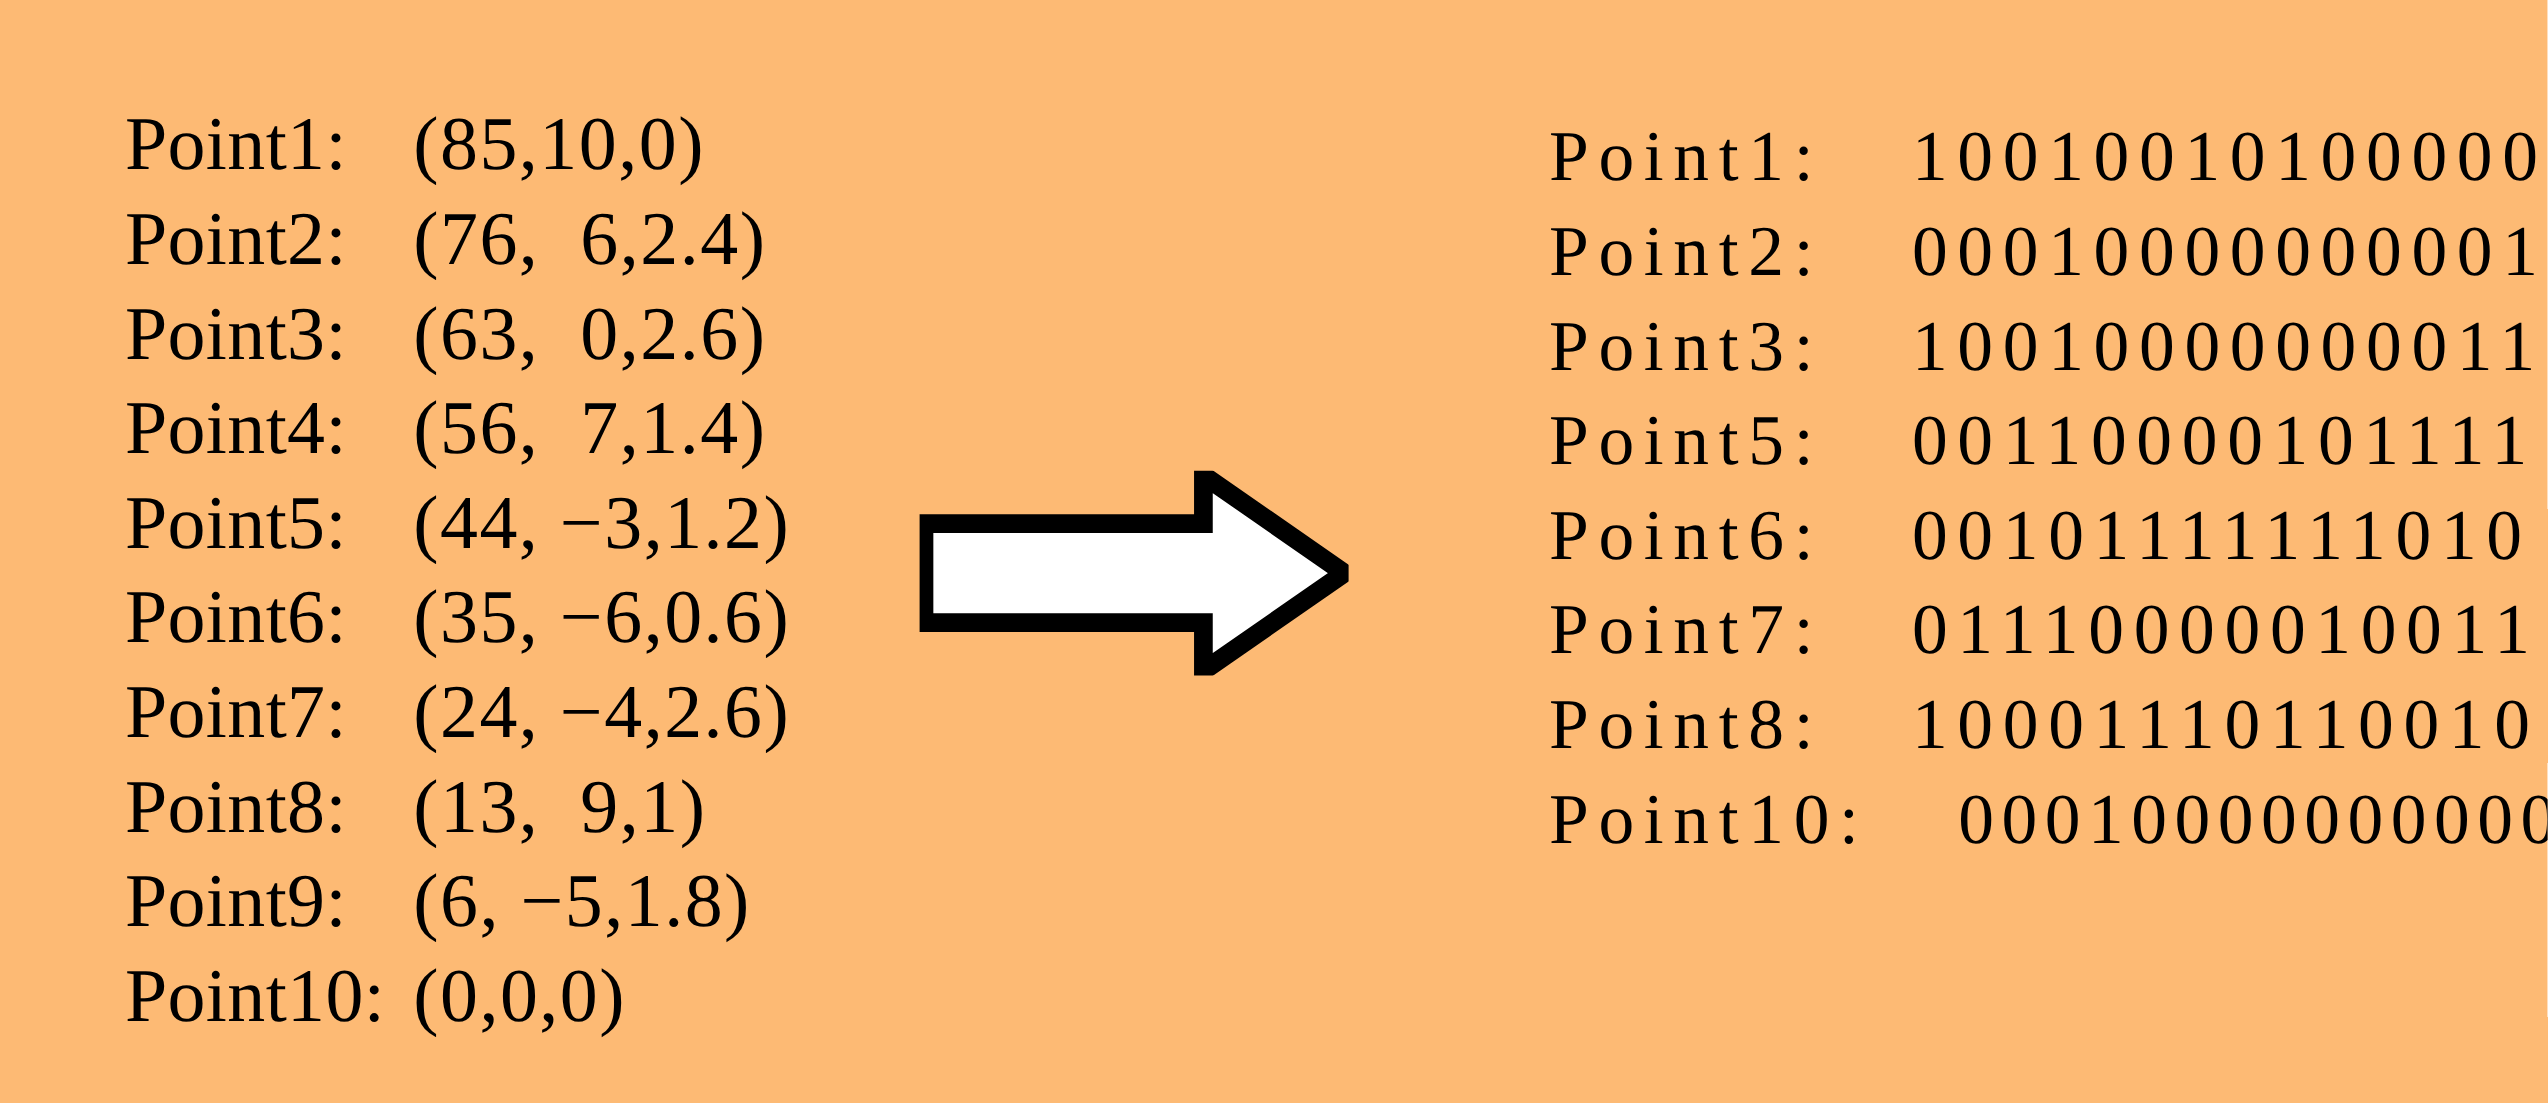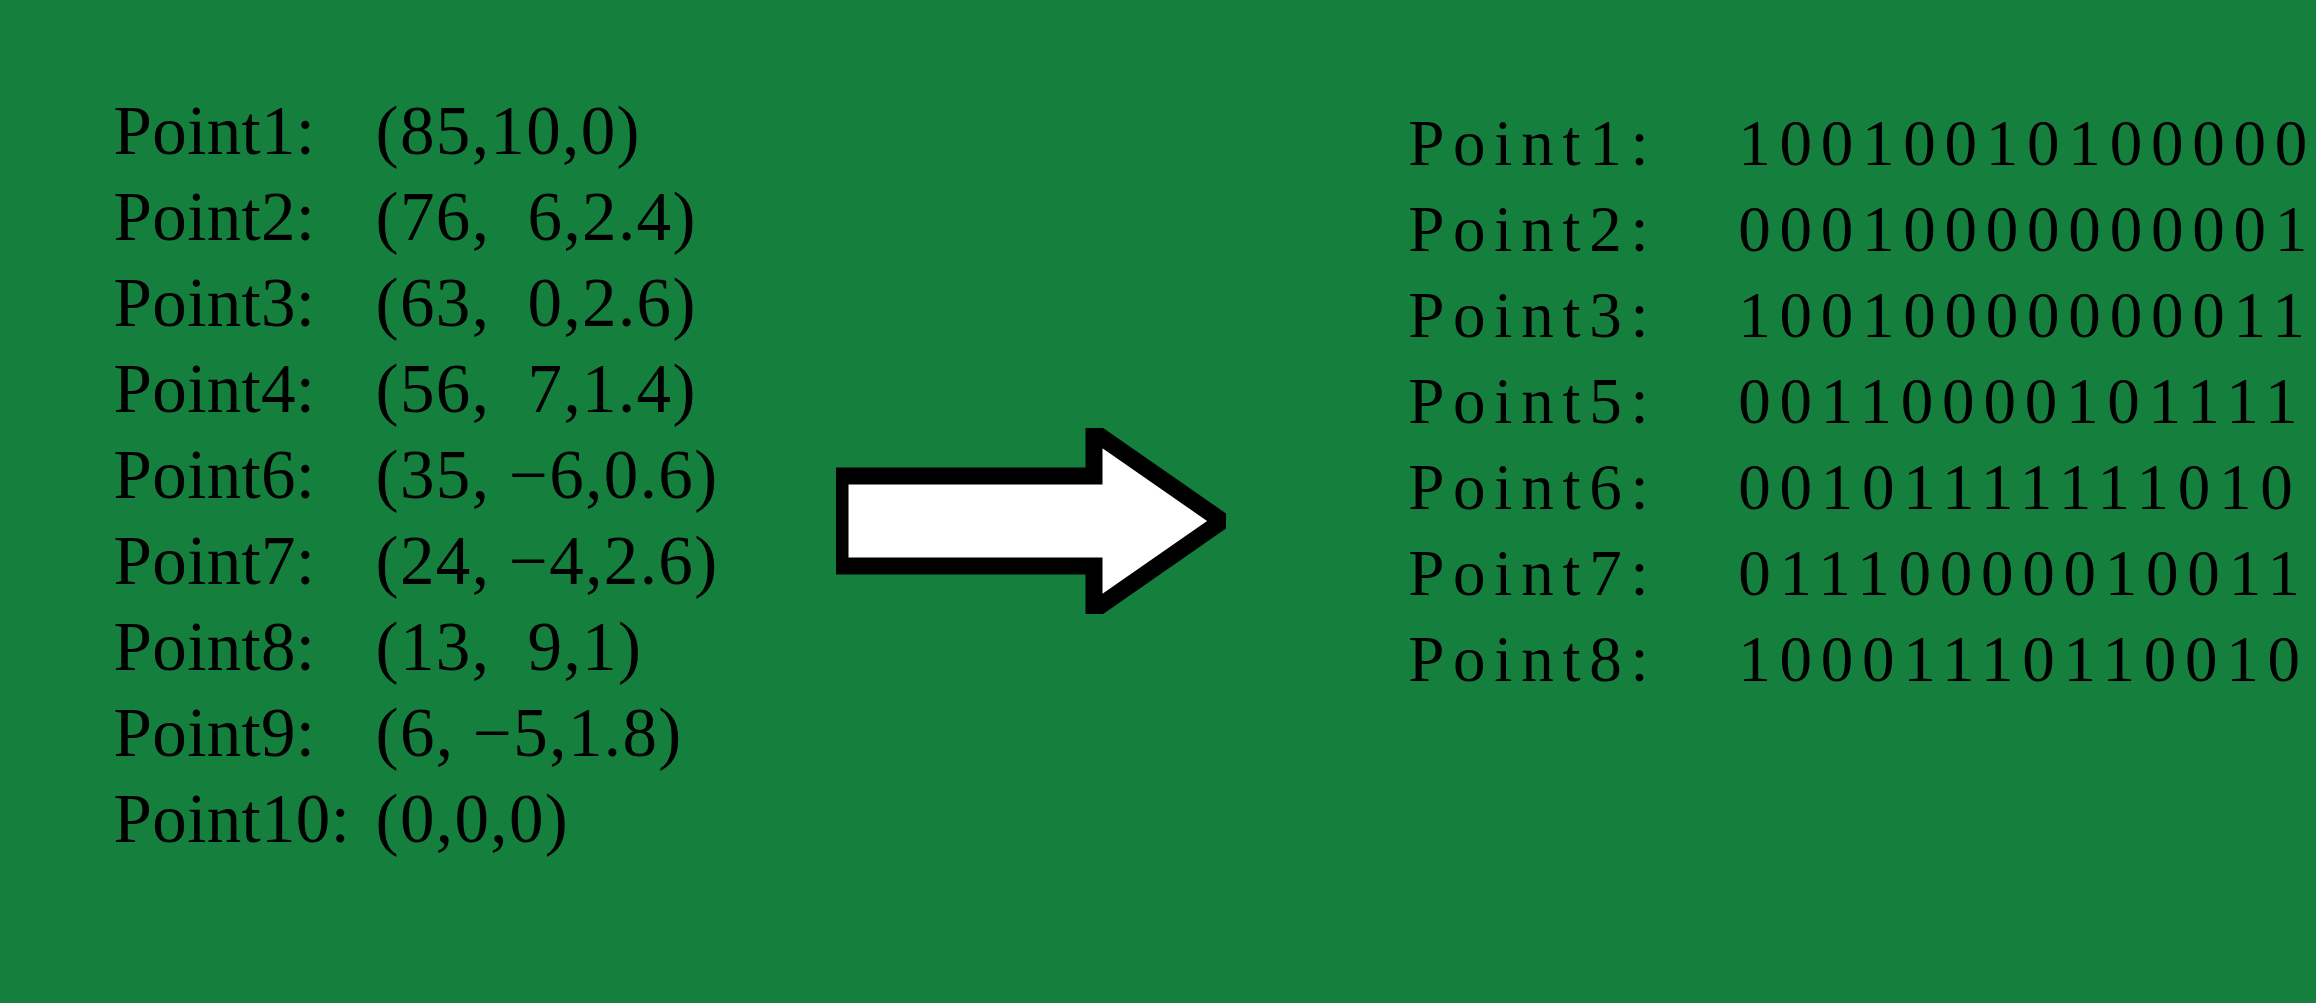--- a/index.html
+++ b/index.html
@@ -12,21 +12,21 @@
     width: 2316px;
     height: 1003px;
     overflow: hidden;
     font-family: "Liberation Serif", "DejaVu Serif", serif;
     color: #000000;
   }
   .canvas {
     position: relative;
     width: 2316px;
     height: 1003px;
-    background: #15803d;
+    background: #fdba74;
   }
 
   
   .coord-column {
     position: absolute;
     left: 8px;
     top: 2px;
     width: 800px;
   }
   .coord-row {
@@ -108,20 +108,23 @@
     <div class="coord-row">
       <span class="coord-label">Point2: </span><span class="coord-value">(76,  6,2.4)</span>
     </div>
     <div class="coord-row">
       <span class="coord-label">Point3: </span><span class="coord-value">(63,  0,2.6)</span>
     </div>
     <div class="coord-row">
       <span class="coord-label">Point4: </span><span class="coord-value">(56,  7,1.4)</span>
     </div>
     <div class="coord-row">
+      <span class="coord-label">Point5: </span><span class="coord-value">(44, −3,1.2)</span>
+    </div>
+    <div class="coord-row">
       <span class="coord-label">Point6: </span><span class="coord-value">(35, −6,0.6)</span>
     </div>
     <div class="coord-row">
       <span class="coord-label">Point7: </span><span class="coord-value">(24, −4,2.6)</span>
     </div>
     <div class="coord-row">
       <span class="coord-label">Point8: </span><span class="coord-value">(13,  9,1)</span>
     </div>
     <div class="coord-row">
       <span class="coord-label">Point9: </span><span class="coord-value">(6, −5,1.8)</span>
@@ -152,15 +155,18 @@
     </div>
     <div class="binary-row">
       <span class="binary-label">Point6: </span><span class="binary-value">00101111111010</span>
     </div>
     <div class="binary-row">
       <span class="binary-label">Point7: </span><span class="binary-value">01110000010011</span>
     </div>
     <div class="binary-row">
       <span class="binary-label">Point8: </span><span class="binary-value">10001110110010</span>
     </div>
+    <div class="binary-row last">
+      <span class="binary-label">Point10: </span><span class="binary-value">00010000000000</span>
+    </div>
   </div>
 
 </div>
 
 </body></html>

